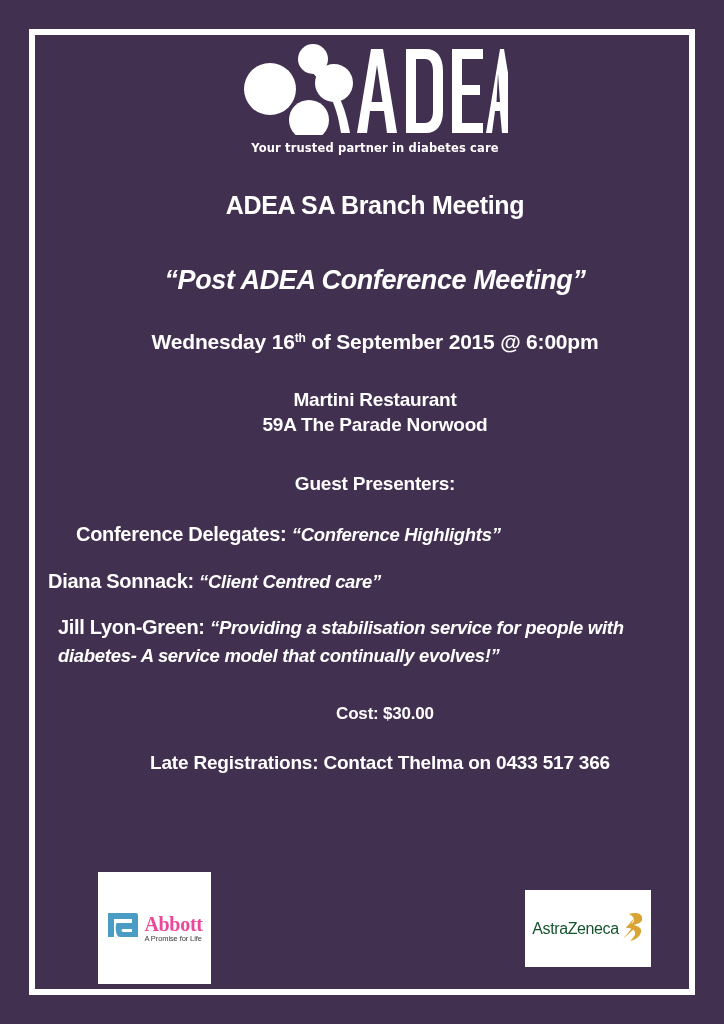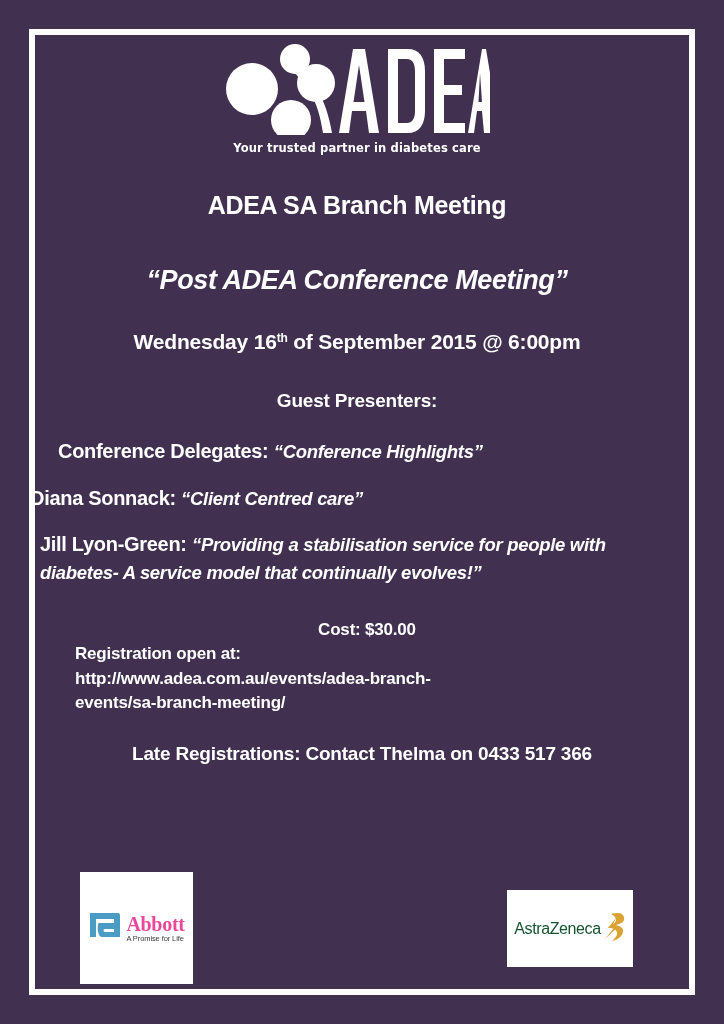--- a/index.html
+++ b/index.html
@@ -28,21 +28,21 @@
     top: 29px;
     width: 666px;
     height: 966px;
     border: 6px solid #ffffff;
     box-sizing: border-box;
     pointer-events: none;
   }
 
   #content {
     position: absolute;
-    left: 30px;
+    left: 48px;
     top: 35px;
     width: 654px;
     height: 766px;
     box-sizing: border-box;
   }
 
   
   #logo-block {
     width: 100%;
     text-align: center;
@@ -245,41 +245,40 @@
         </svg>
       </div>
       <div id="logo-tagline">Your trusted partner in diabetes care</div>
     </div>
 
     <div class="ctr" id="title-main">ADEA SA Branch Meeting</div>
     <div class="ctr" id="title-sub">“Post ADEA Conference Meeting”</div>
 
     <div class="ctr" id="datetime-line"><span>Wednesday 16</span><sup>th</sup><span> of September 2015 @ 6:00pm</span></div>
 
+    <div class="ctr" id="venue-block">
+      <div>Martini Restaurant</div>
+      <div>59A The Parade Norwood</div>
+    </div>
 
     <div class="ctr" id="guest-heading">Guest Presenters:</div>
 
     <div id="presenters">
       <div class="presenter" id="presenter-0"><span class="pname">Conference Delegates:</span>
         <span class="ptopic">“Conference Highlights”</span></div>
 
       <div class="presenter" id="presenter-1"><span class="pname">Diana Sonnack:</span>
         <span class="ptopic">“Client Centred care”</span></div>
 
       <div class="presenter" id="presenter-2"><span class="pname">Jill Lyon-Green:</span>
         <span class="ptopic">“Providing a stabilisation service for people with diabetes- A service model that continually evolves!”</span></div>
     </div>
 
     <div id="cost-line">Cost: $30.00</div>
 
-    <div id="registration-block">
-      <div>Registration open at:</div>
-      <div>http://www.adea.com.au/events/adea-branch-</div>
-      <div>events/sa-branch-meeting/</div>
-    </div>
 
     <div id="late-reg">Late Registrations: Contact Thelma on 0433 517 366</div>
 
     <div id="sponsors">
 
       <div class="sponsor-box" id="sponsor-abbott">
         <div class="abbott-inner">
           <span>
             <svg width="34" height="30" viewBox="0 0 34 30" xmlns="http://www.w3.org/2000/svg">
               <path d="M2 2 L30 2 C32 2 32 4 32 6 L32 26 L26 26 L26 8 L8 8 L8 26 L2 26 Z" fill="#4a9cc4"></path>

